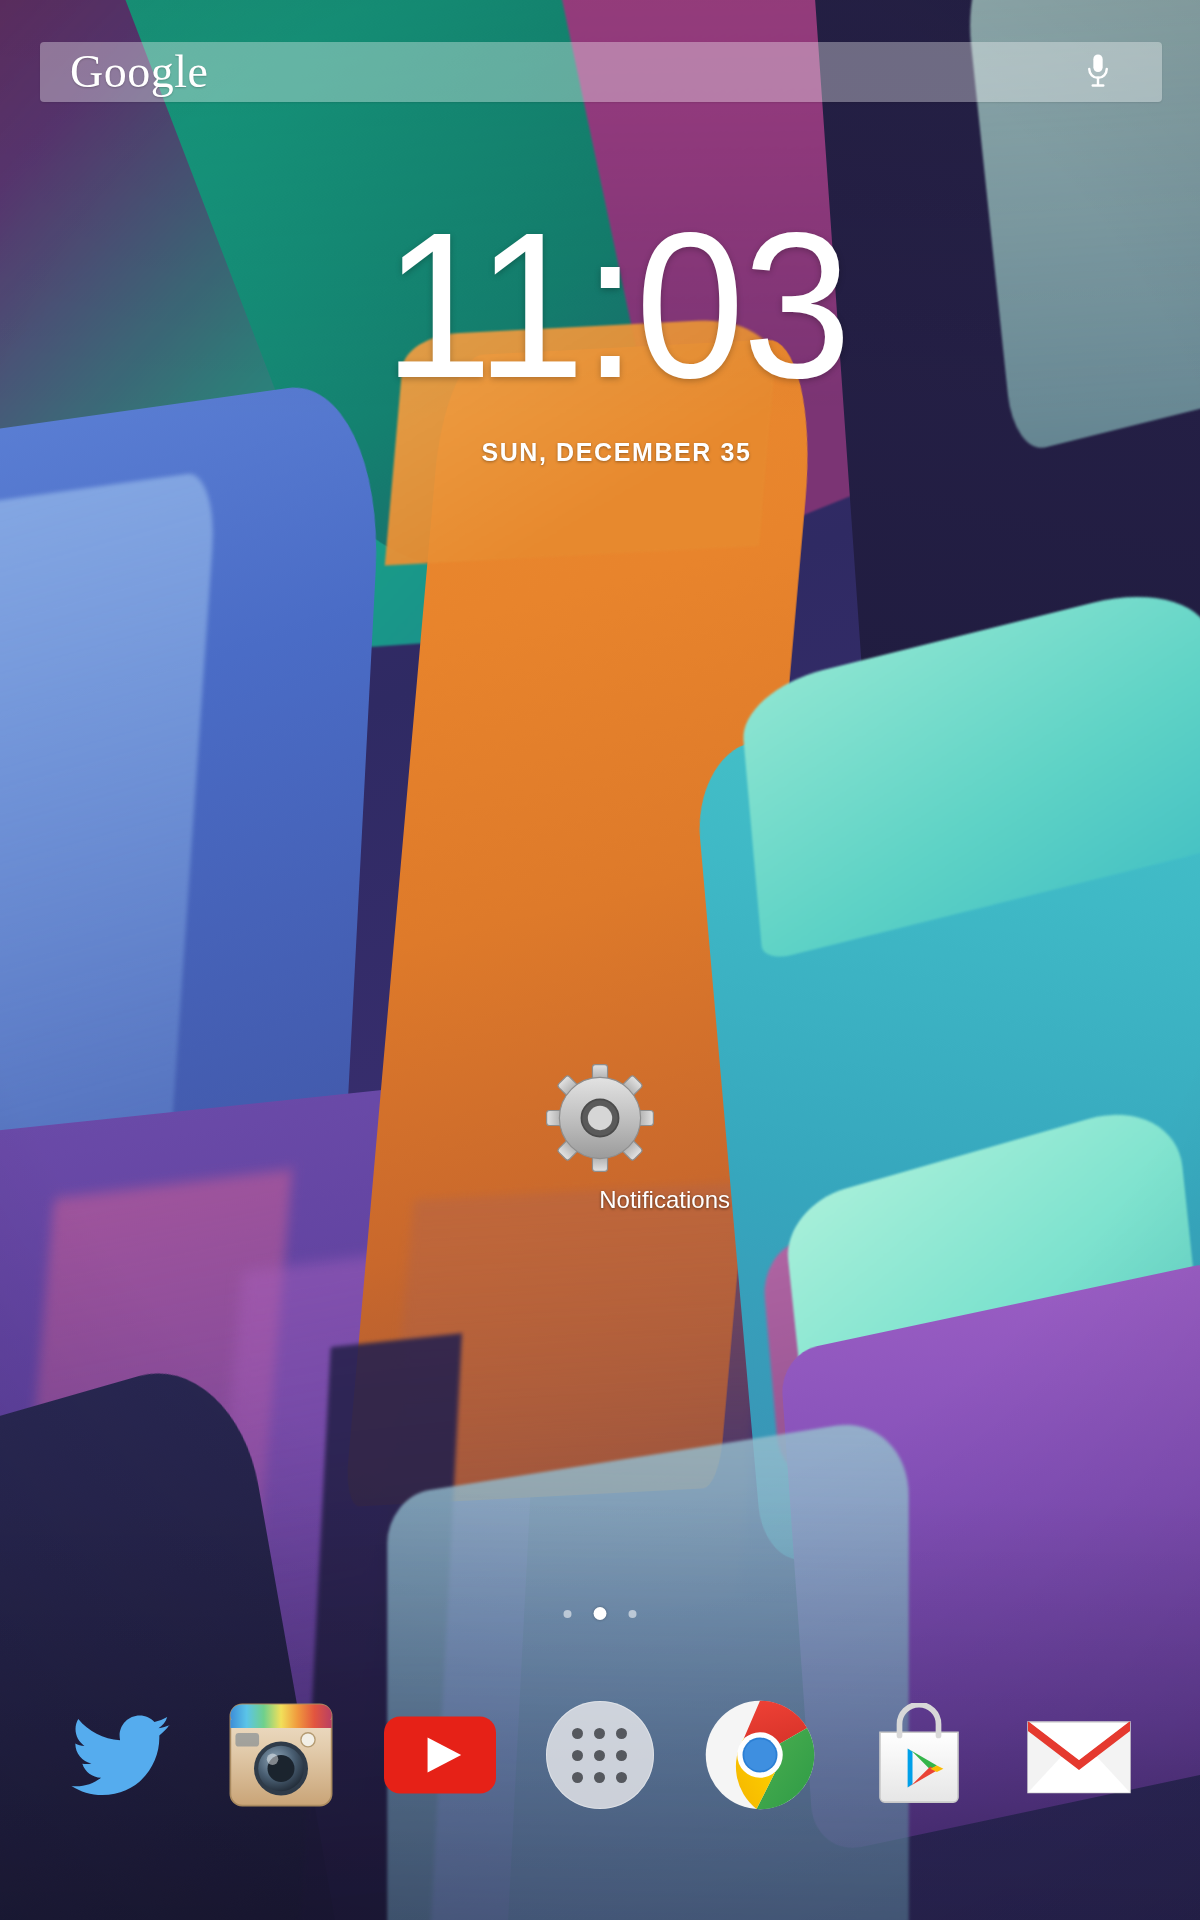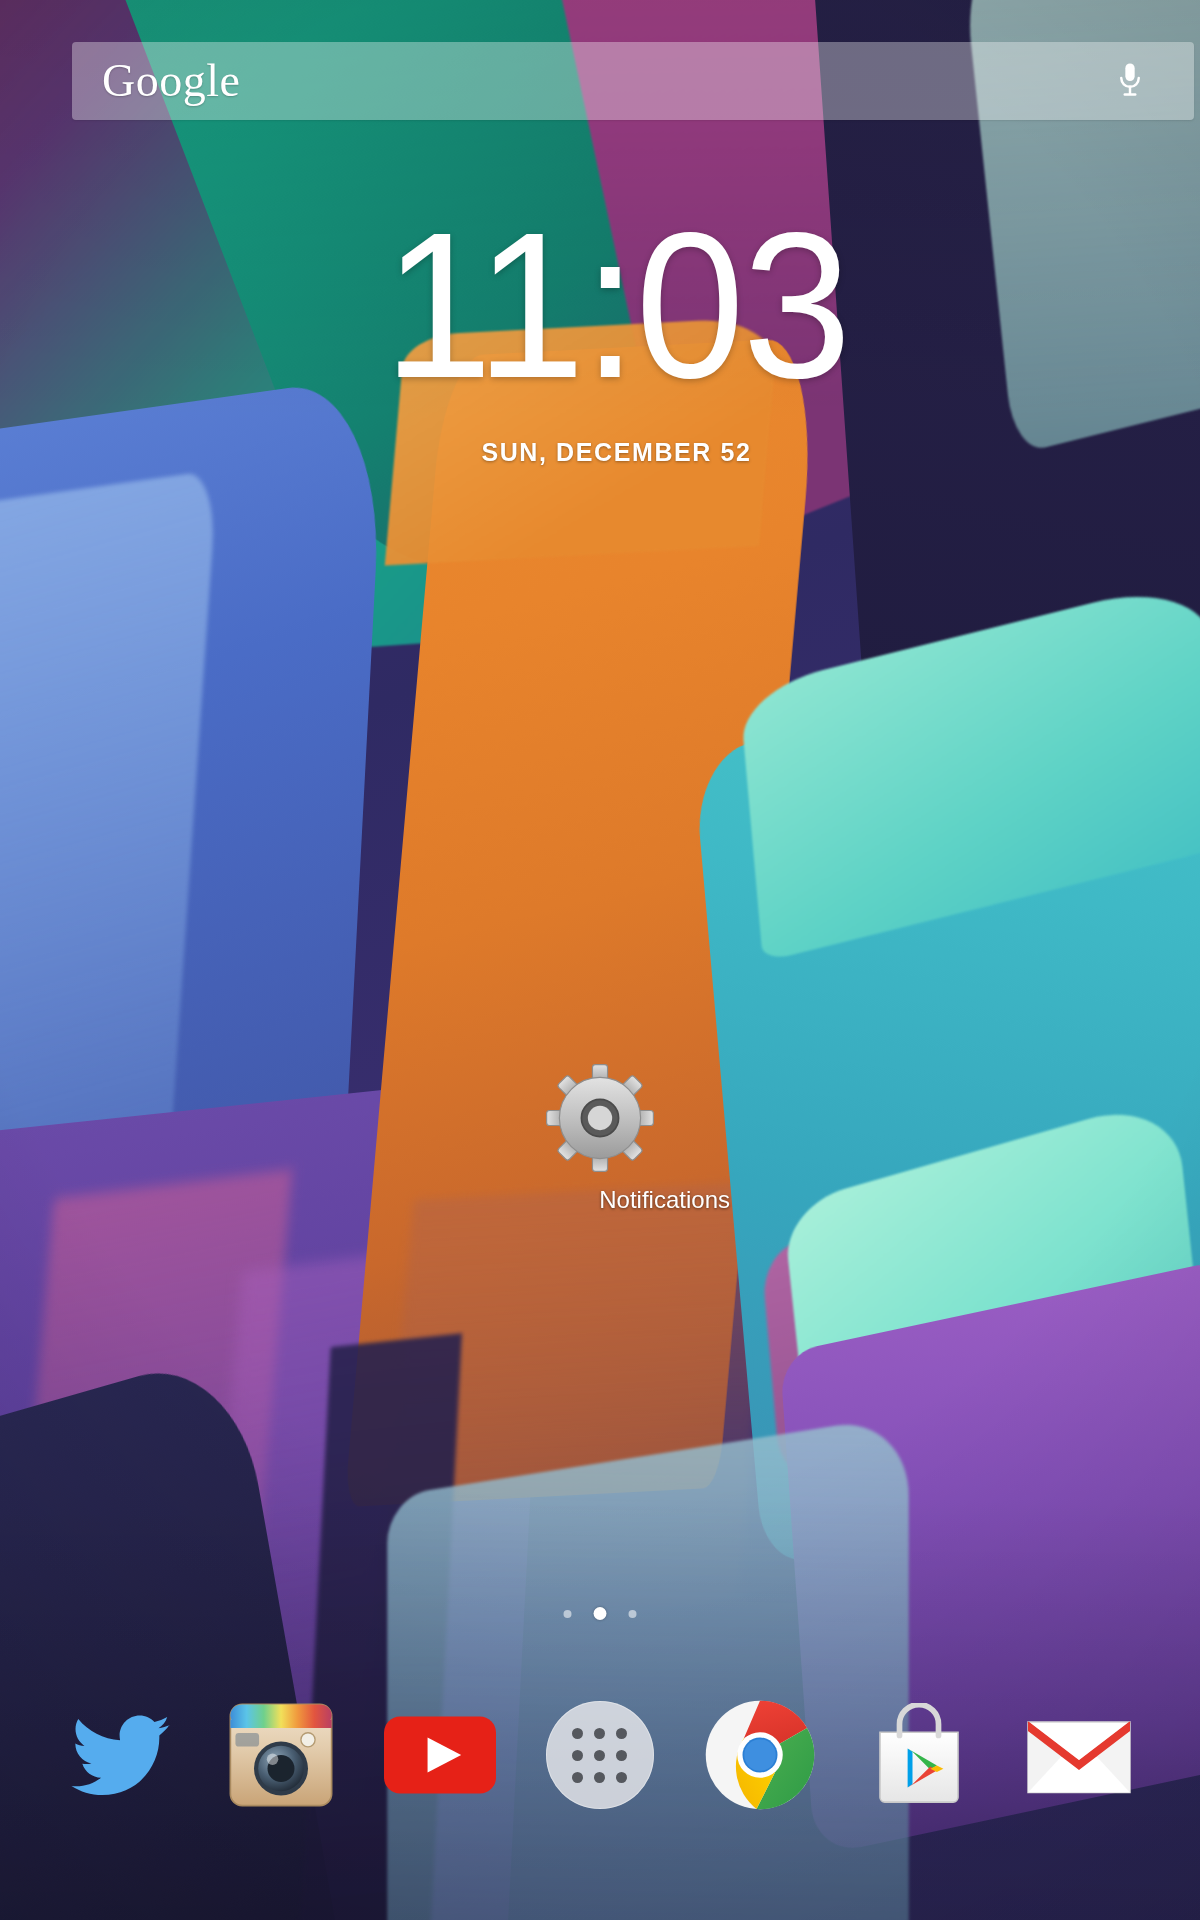--- a/index.html
+++ b/index.html
@@ -203,26 +203,25 @@
   }
   .wp-grain {
     inset:0;
     background:linear-gradient(to bottom, rgba(0,0,0,.10), rgba(0,0,0,0) 22%, rgba(0,0,0,0) 78%, rgba(0,0,0,.16));
   }
 
   
   #searchbar {
     position:absolute;
     left:40px; top:42px;
-    width:1122px; height:78px;
+    width:1122px; height:60px;
     background:rgba(255,255,255,.34);
     border-radius:4px;
     display:flex; align-items:center;
     box-shadow:0 1px 2px rgba(0,0,0,.10);
-    margin-left:32px;
   }
   #google-word {
     margin-left:30px;
     font-family:"Liberation Serif", serif;
     font-size:46px;
     color:#ffffff;
     letter-spacing:.5px;
     line-height:1;
     text-shadow:0 1px 2px rgba(0,0,0,.22);
     user-select:none;
@@ -386,21 +385,21 @@
         <line x1="12" y1="22" x2="12" y2="28"></line>
         <line x1="7.5" y1="28.5" x2="16.5" y2="28.5"></line>
       </svg>
     </div>
   </div>
 
   <div id="clock-wrap">
     <div id="clock">
       <span class="digits">11:03</span>
     </div>
-    <div id="date">SUN, DECEMBER 52</div>
+    <div id="date">SUN, DECEMBER 35</div>
   </div>
 
   <div id="notif-widget">
     <svg id="notif-icon" viewBox="0 0 100 100" xmlns="http://www.w3.org/2000/svg">
       <defs>
         <linearGradient id="gearGrad" x1="0" y1="0" x2="0" y2="1">
           <stop offset="0%" stop-color="#e2e2e2"></stop>
           <stop offset="55%" stop-color="#bdbdbd"></stop>
           <stop offset="100%" stop-color="#9b9b9b"></stop>
         </linearGradient>

